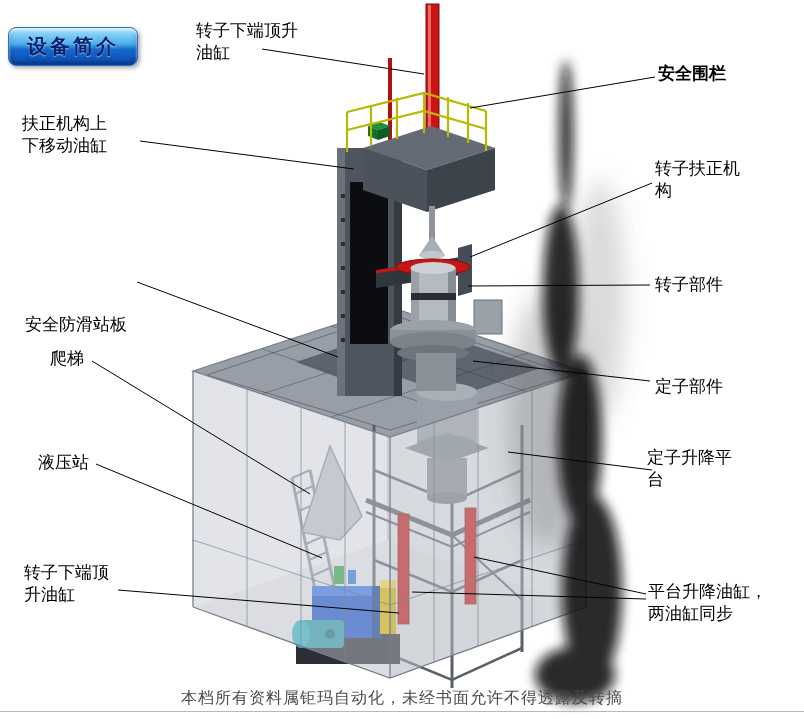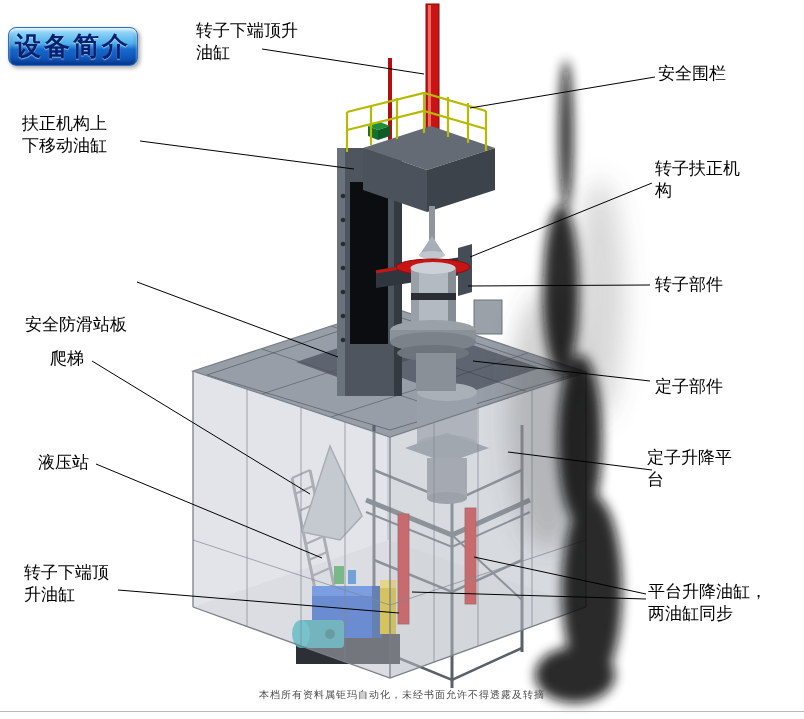--- a/index.html
+++ b/index.html
@@ -6,31 +6,31 @@
   .page{
     position:relative;width:804px;height:719px;background:#ffffff;overflow:hidden;
     font-family:"Liberation Sans","DejaVu Sans",sans-serif;
   }
   .scene{position:absolute;left:0;top:0;width:804px;height:719px;}
   .badge{
     position:absolute;left:8px;top:27px;width:128px;height:37px;
     background:linear-gradient(180deg,#a6e2fb 0%,#4fb0ec 42%,#1668cc 58%,#0a4ab0 100%);
     border:1px solid #2a70c0;border-radius:8px;
     box-shadow:inset 0 2px 3px rgba(255,255,255,.75), inset 0 -3px 5px rgba(0,30,90,.5), 2px 2px 4px rgba(0,0,0,.35);
-    color:#06226e;font-weight:bold;font-size:26px;letter-spacing:3px;
+    color:#06226e;font-weight:bold;font-size:20px;letter-spacing:3px;
     display:flex;align-items:center;justify-content:center;
     text-shadow:0 1px 1px rgba(255,255,255,.55);
   }
   .label{
     position:absolute;font-size:17px;line-height:1.32;color:#000;
     word-break:break-all;
   }
   .watermark{
     position:absolute;left:50%;top:688px;transform:translateX(-50%);
-    white-space:nowrap;font-size:10px;color:#4a4a4a;letter-spacing:1px;
+    white-space:nowrap;font-size:16px;color:#4a4a4a;letter-spacing:1px;
   }
   .bottom-rule{position:absolute;left:0;top:711px;width:804px;height:1px;background:#b8b8b8;}
 </style>
 </head>
 <body>
 
 <div class="page">
 
   <svg class="scene" viewBox="0 0 804 719">
     <defs>
@@ -219,21 +219,21 @@
       <line x1="652" y1="470" x2="508" y2="452"></line>
       <line x1="118" y1="590" x2="399" y2="613"></line>
       <line x1="646" y1="594" x2="474" y2="557"></line>
       <line x1="646" y1="599" x2="412" y2="592"></line>
     </g>
   </svg>
 
   <div class="badge">设备简介</div>
 
   <div class="label" style="left:196px;top:20px;width:118px;">转子下端顶升油缸</div>
-  <div class="label" style="left:658px;top:63px;width:90px;">安全围栏</div>
+  <div class="label" style="left:658px;top:63px;width:90px;font-weight:bold;">安全围栏</div>
   <div class="label" style="left:22px;top:113px;width:92px;">扶正机构上下移动油缸</div>
   <div class="label" style="left:655px;top:158px;width:92px;">转子扶正机构</div>
   <div class="label" style="left:25px;top:270px;width:120px;margin-top:44px;">安全防滑站板</div>
   <div class="label" style="left:655px;top:274px;width:90px;">转子部件</div>
   <div class="label" style="left:50px;top:348px;width:60px;">爬梯</div>
   <div class="label" style="left:655px;top:376px;width:90px;">定子部件</div>
   <div class="label" style="left:38px;top:452px;width:70px;">液压站</div>
   <div class="label" style="left:631px;top:447px;width:92px;margin-left:16px;">定子升降平台</div>
   <div class="label" style="left:24px;top:562px;width:94px;">转子下端顶升油缸</div>
   <div class="label" style="left:648px;top:581px;width:128px;">平台升降油缸，两油缸同步</div>

